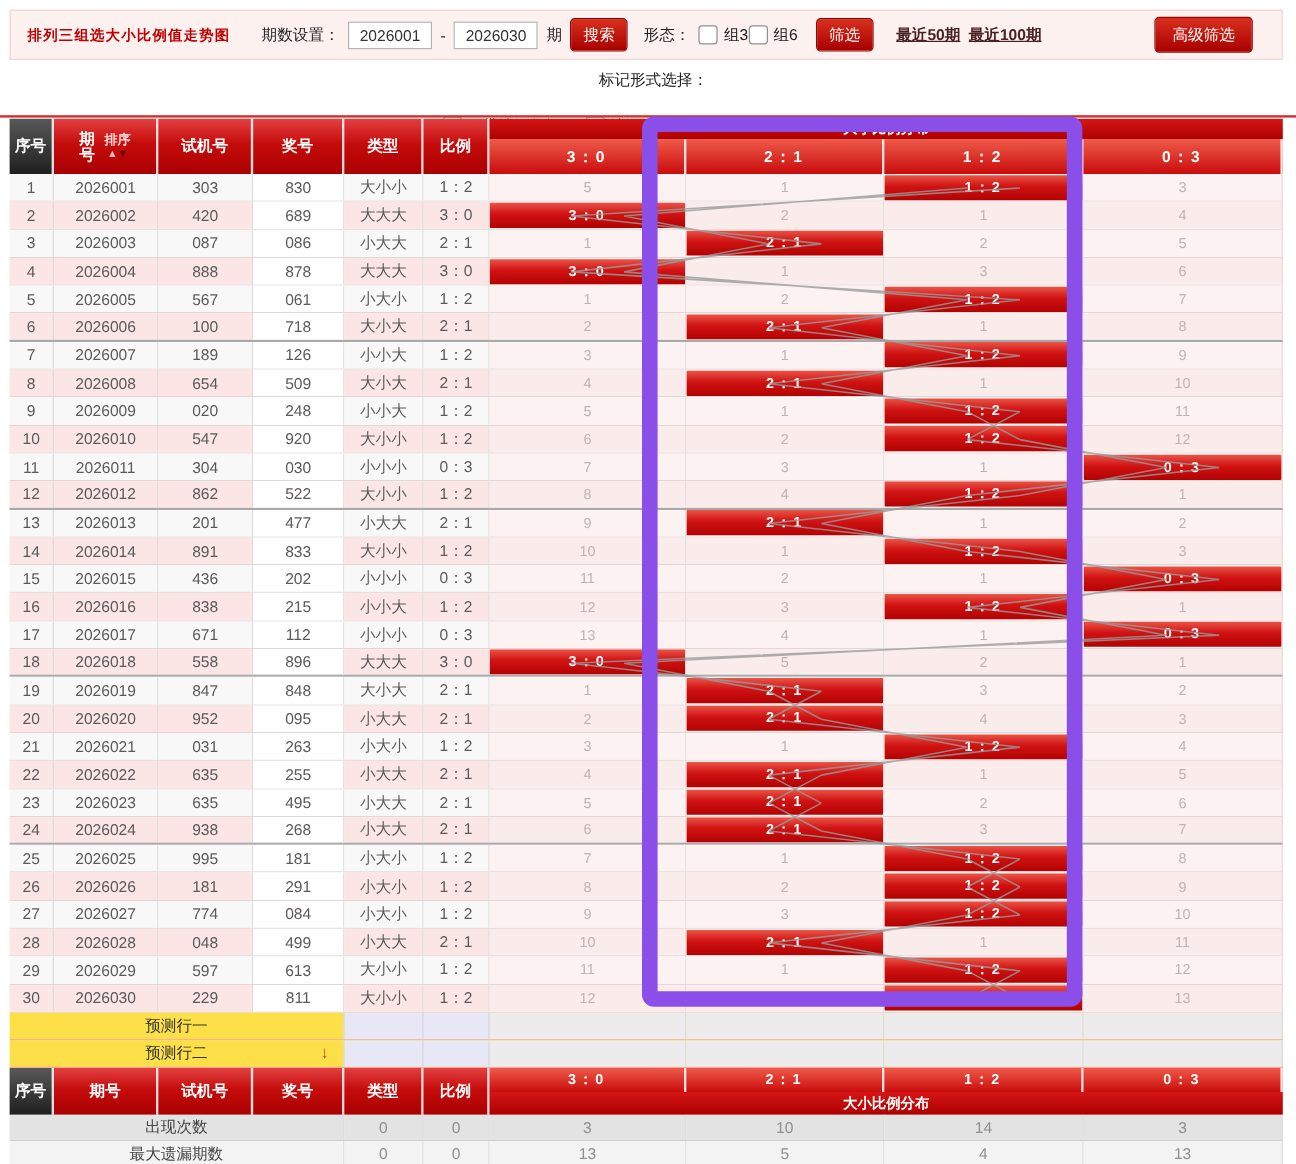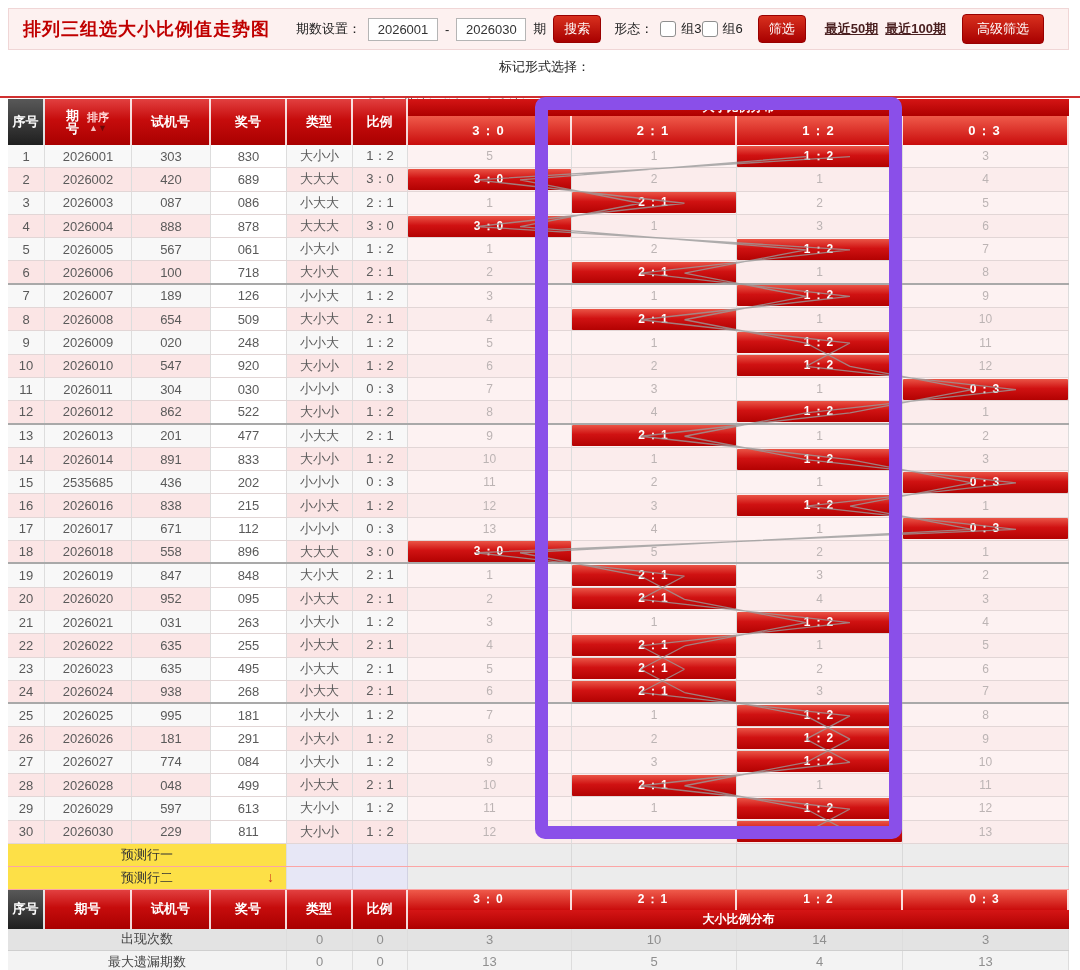--- a/index.html
+++ b/index.html
@@ -3,21 +3,21 @@
 <meta charset="utf-8">
 <style>
   * { margin:0; padding:0; box-sizing:border-box; }
   html,body { width:1080px; height:970px; background:#fff;
     font-family:"Liberation Sans","DejaVu Sans",sans-serif; }
   .page { position:relative; width:1080px; height:970px; overflow:hidden; background:#fff; }
 
   
   .topbar { position:absolute; left:8px; top:8px; width:1061px; height:42px;
     background:#fdf1f0; border:1px solid #f0d6d6; display:flex; align-items:center; padding:0 14px; }
-  .title { color:#c00000; font-weight:bold; font-size:18px; letter-spacing:1px;
+  .title { color:#c00000; font-weight:bold; font-size:12px; letter-spacing:1px;
     font-family:"Liberation Serif","DejaVu Serif",serif; }
   .tb-right { display:flex; align-items:center; gap:7px; margin-left:26px; flex:1; }
   .lbl { font-size:13px; color:#222; }
   .txt { width:70px; height:23px; border:1px solid #b5b5b5; font-size:13px; text-align:center; color:#333; background:#fff; }
   .btn { background:linear-gradient(180deg,#d8301e,#a80000); color:#fff; border:1px solid #900;
     font-size:13px; padding:4px 10px; border-radius:4px; cursor:pointer; }
   .btn.adv { margin-left:auto; margin-right:10px; padding:5px 14px; }
   .link { font-size:13px; color:#4a2020; text-decoration:underline; font-weight:bold; cursor:pointer; }
   .cb-item { display:inline-flex; align-items:center; gap:5px; cursor:pointer; }
   .cb { width:16px; height:16px; border:1px solid #8f8f8f; border-radius:3px; background:#fff;
@@ -462,21 +462,21 @@
           </div>
           <div class="cell ch w8">
             <div class="badge">1：2</div>
           </div>
           <div class="cell ch w9">
             <span class="miss">3</span>
           </div>
         </div>
         <div class="trow odd">
           <div class="cell lc w0">15</div>
-          <div class="cell lc w1">2535685</div>
+          <div class="cell lc w1">2026015</div>
           <div class="cell lc w2">436</div>
           <div class="cell lc prz w3">202</div>
           <div class="cell lc w4">小小小</div>
           <div class="cell lc w5">0：3</div>
           <div class="cell ch w6">
             <span class="miss">11</span>
           </div>
           <div class="cell ch w7">
             <span class="miss">2</span>
           </div>

